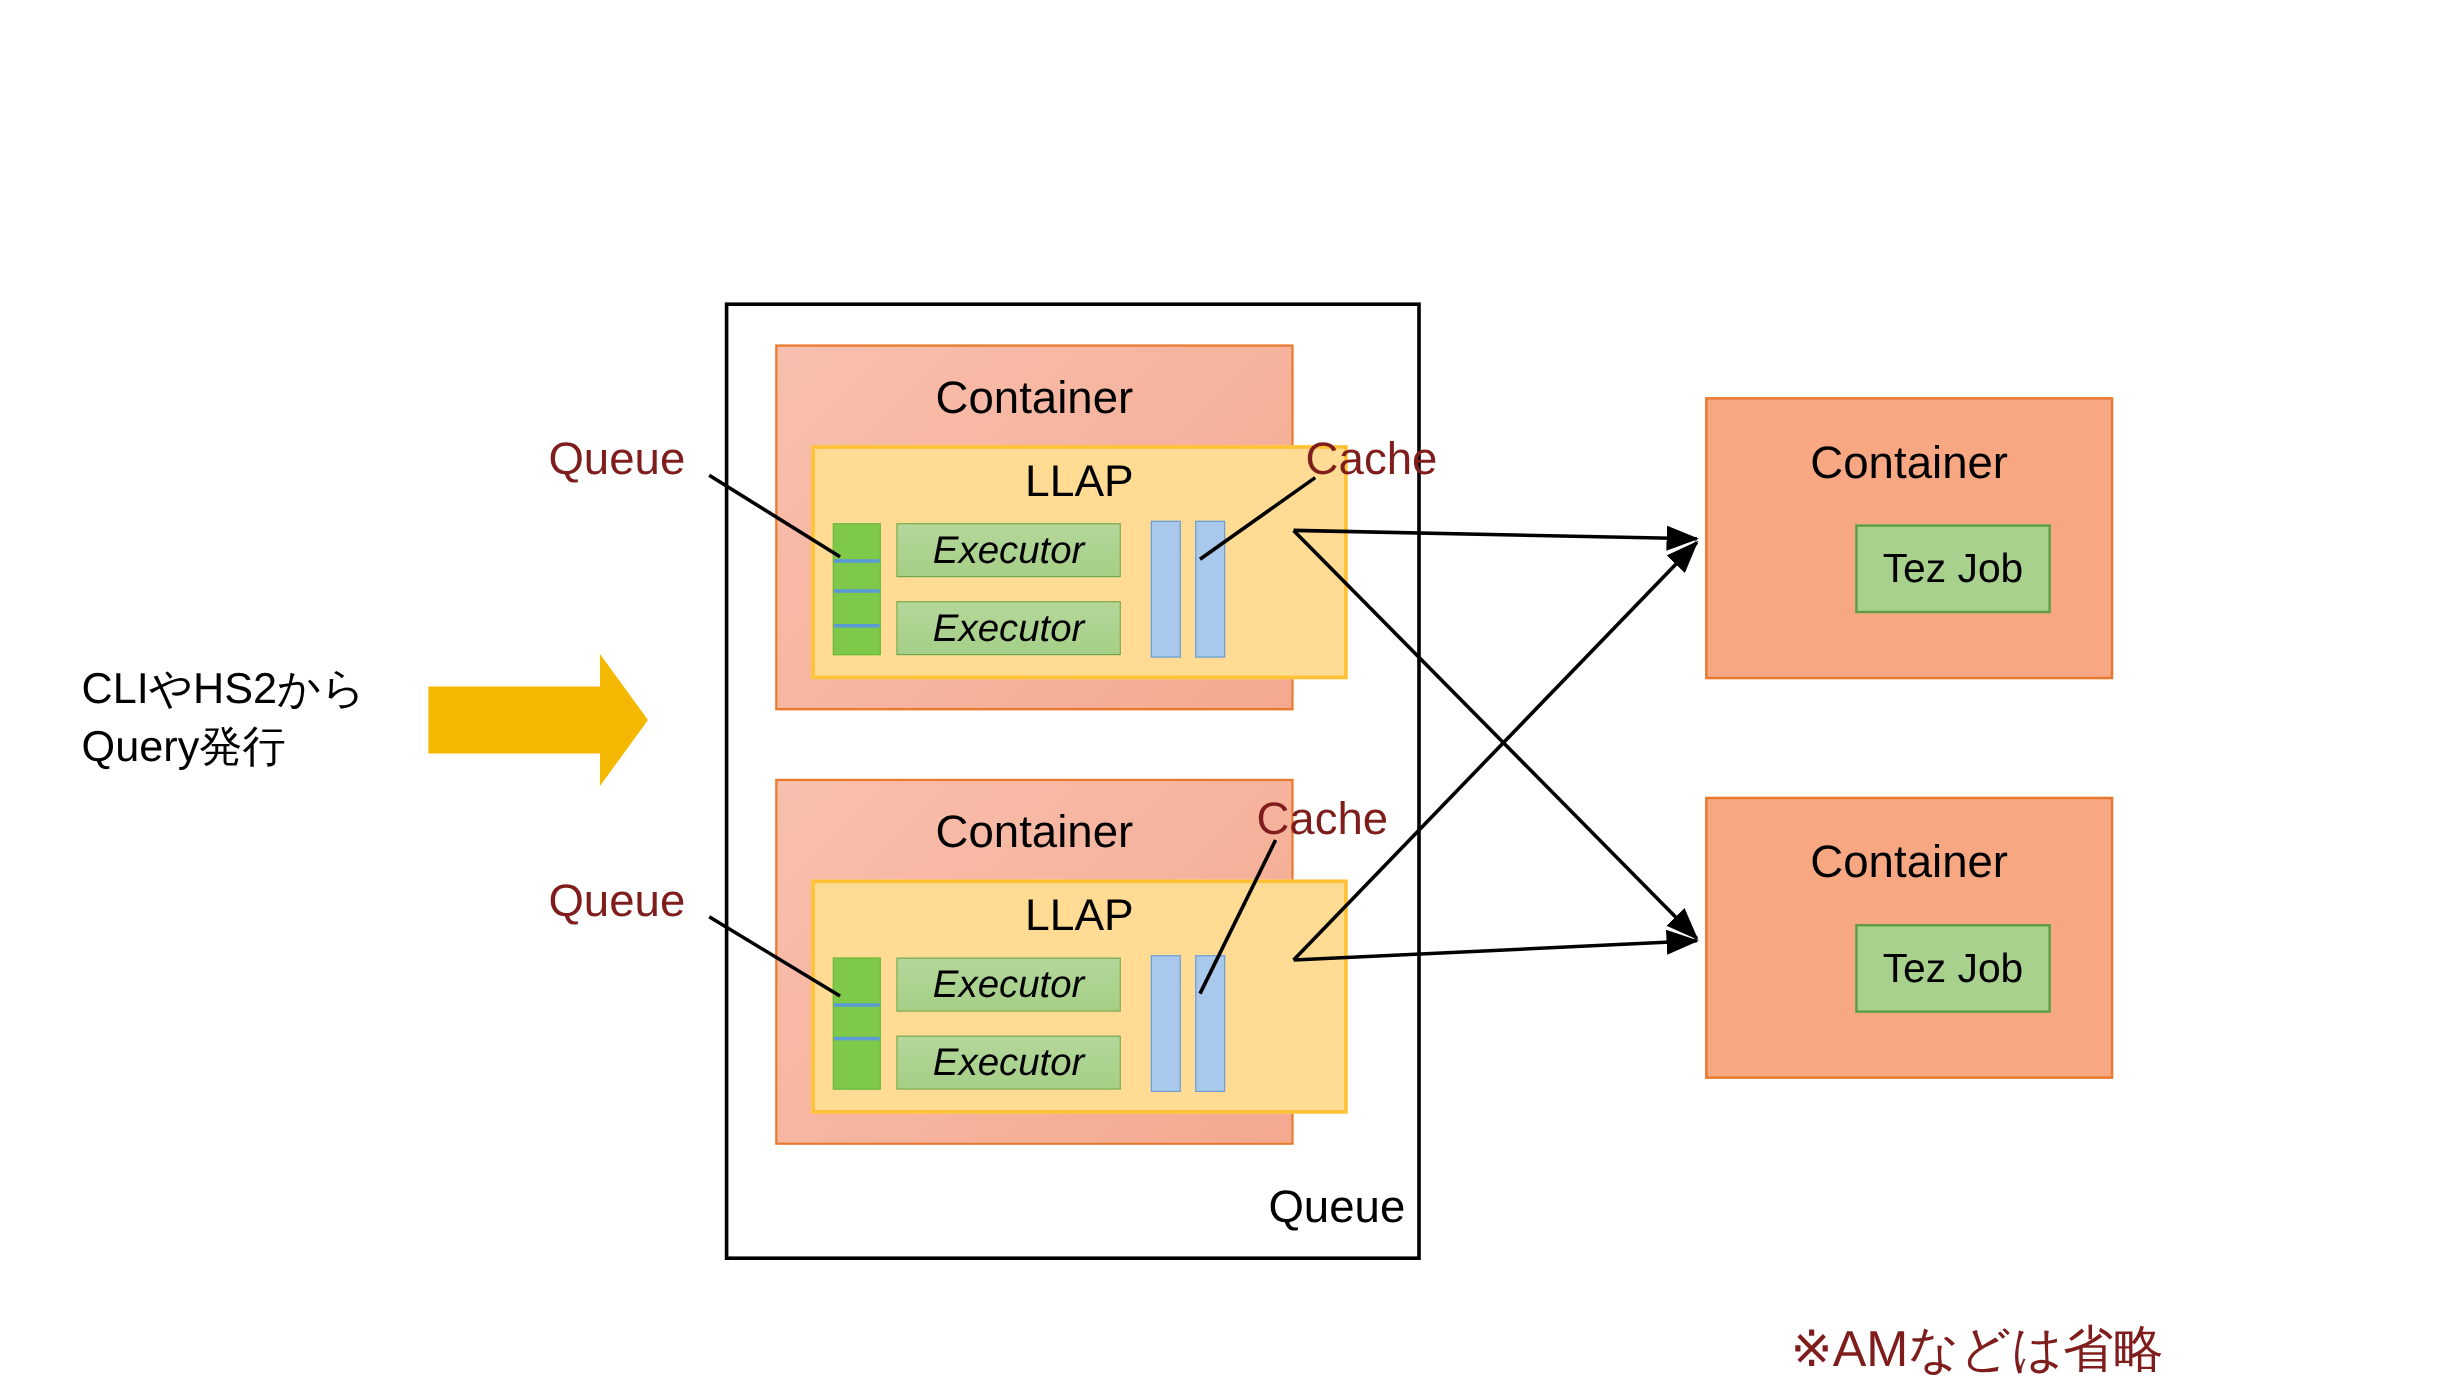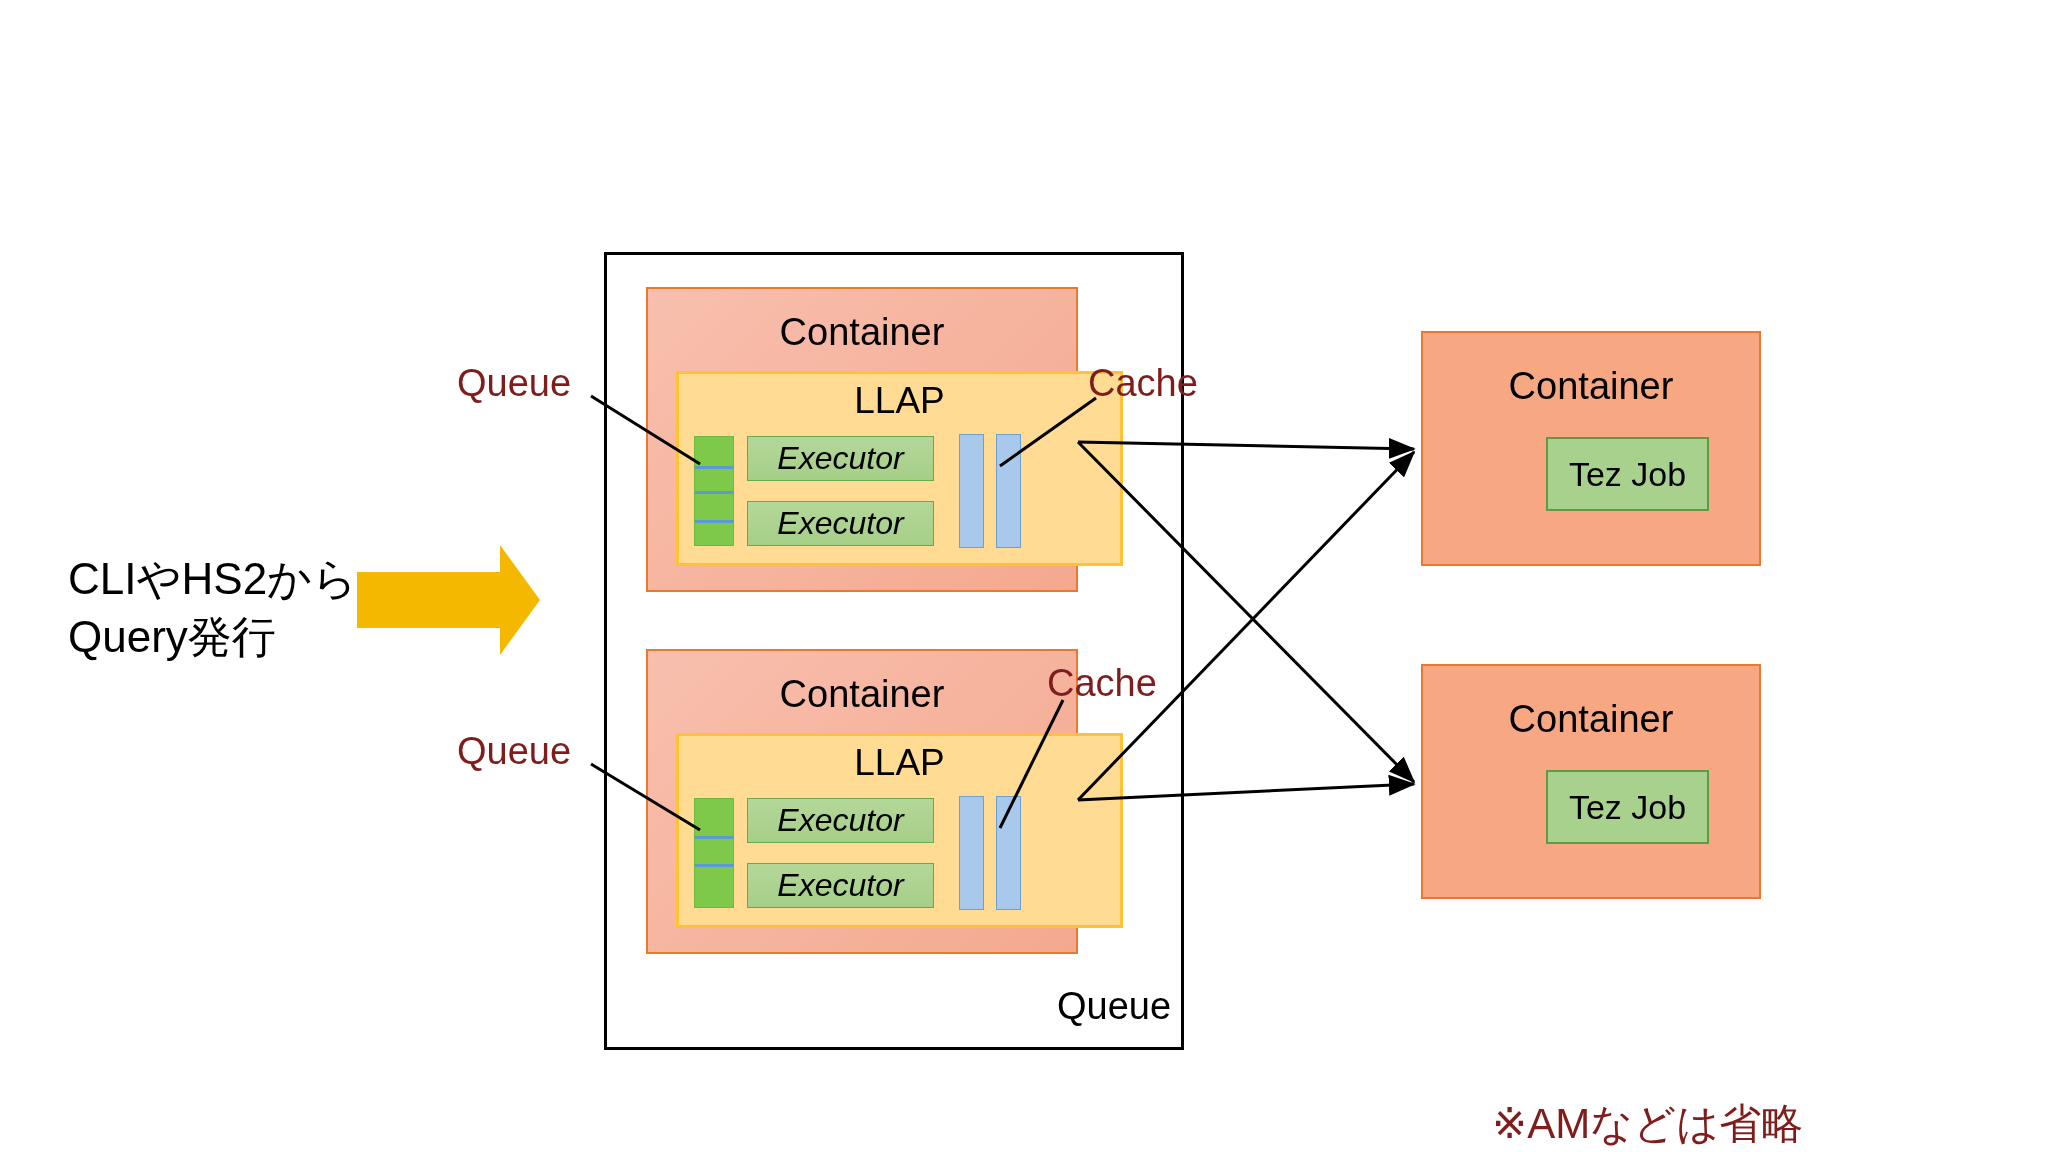--- a/index.html
+++ b/index.html
@@ -193,21 +193,21 @@
   #queue-label-1 { left: 457px; top: 362px; }
   #queue-label-2 { left: 457px; top: 730px; }
   #cache-label-1 { left: 1088px; top: 362px; }
   #cache-label-2 { left: 1047px; top: 662px; }
 
   
   .query-caption {
     position: absolute;
     left: 68px;
     top: 550px;
-    font-size: 44px;
+    font-size: 36px;
     line-height: 1.32;
     color: #000000;
     white-space: nowrap;
   }
 
   
   #overlay {
     position: absolute;
     left: 0;
     top: 0;

